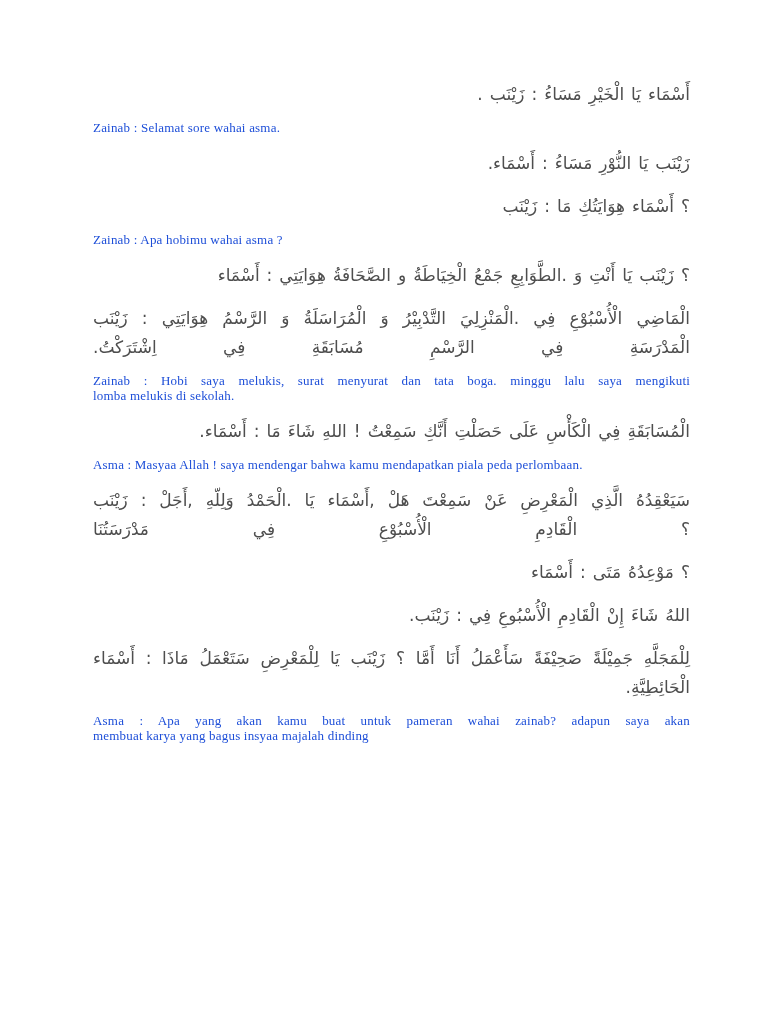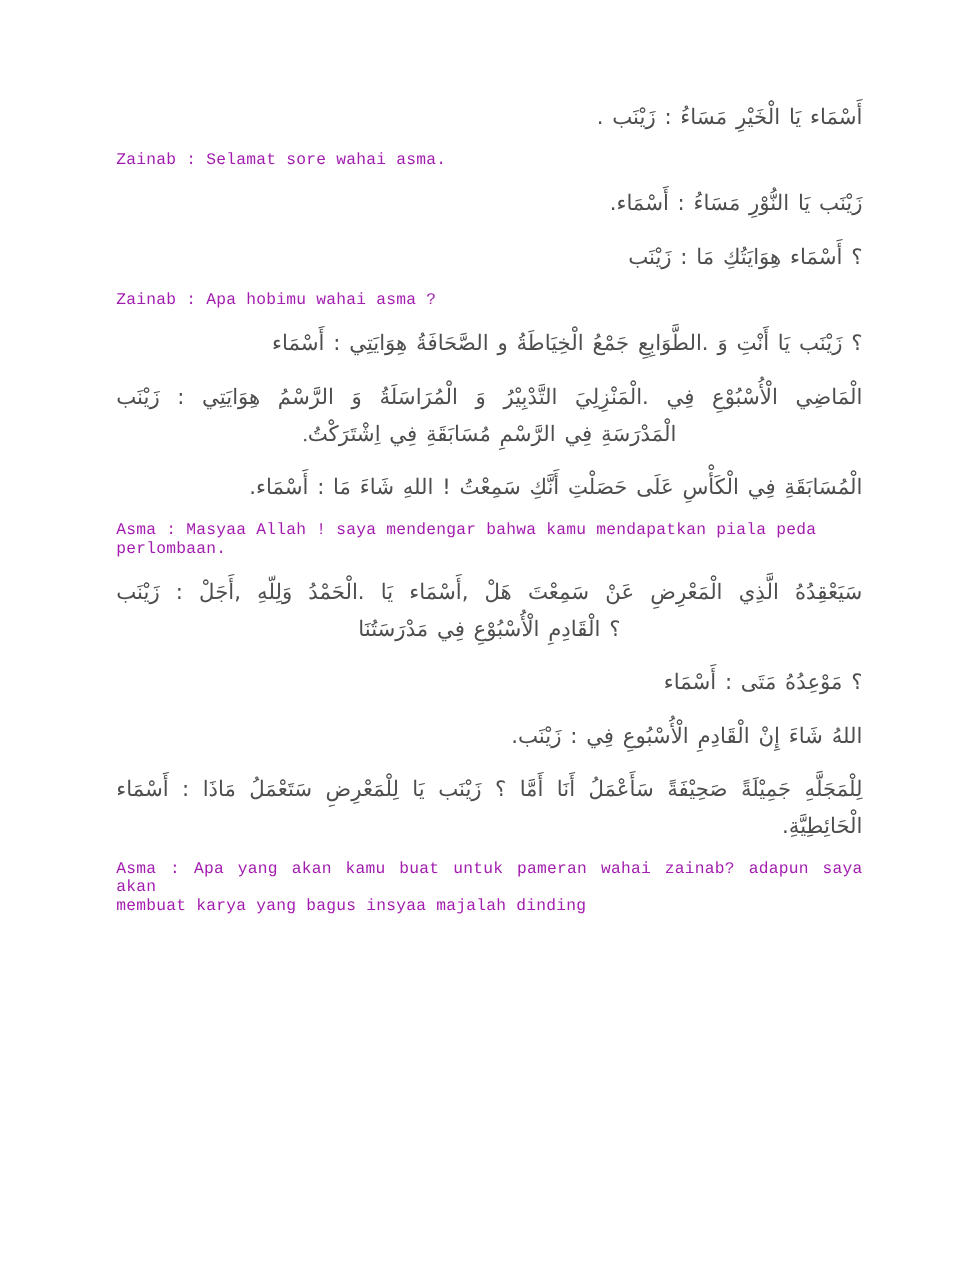--- a/index.html
+++ b/index.html
@@ -17,29 +17,29 @@
     flex-wrap:nowrap;
     align-items:baseline;
     gap:7px;
     line-height:29px;
     min-height:29px;
     font-family:"DejaVu Sans",sans-serif;
     font-size:17px;
     color:#4e4e4e;
   }
   .ar-line.align-right{justify-content:flex-end;}
-  .ar-line.align-center{justify-content:center;font-family:Liberation Serif, serif;}
+  .ar-line.align-center{justify-content:space-between;}
   .ar-line.align-justify{justify-content:space-between;}
   .tok{direction:rtl;unicode-bidi:isolate;white-space:nowrap;}
   .translation{margin-top:11px;}
   .id-line{
-    font-family:Liberation Mono, monospace;
+    font-family:Liberation Serif, serif;
     font-size:13px;
     line-height:15px;
-    color:#a21caf;
+    color:#1d4ed8;
     letter-spacing:0.2px;
   }
   .id-line.just{text-align:justify;text-align-last:justify;}
 </style>
 </head>
 <body>
 
 <div class="page">
   <div id="dialogue">
       <div class="entry">
@@ -122,20 +122,24 @@
           </div>
           <div class="ar-line align-center">
             <span class="tok">اِشْتَرَكْتُ.</span>
             <span class="tok">فِي</span>
             <span class="tok">مُسَابَقَةِ</span>
             <span class="tok">الرَّسْمِ</span>
             <span class="tok">فِي</span>
             <span class="tok">الْمَدْرَسَةِ</span>
           </div>
         </div>
+        <div class="translation">
+          <div class="id-line just">Zainab : Hobi saya melukis, surat menyurat dan tata boga. minggu lalu saya mengikuti</div>
+          <div class="id-line">lomba melukis di sekolah.</div>
+        </div>
       </div>
       <div class="entry">
         <div class="arabic-block">
           <div class="ar-line align-right">
             <span class="tok">أَسْمَاء.</span>
             <span class="tok">:</span>
             <span class="tok">مَا</span>
             <span class="tok">شَاءَ</span>
             <span class="tok">اللهِ</span>
             <span class="tok">!</span>

